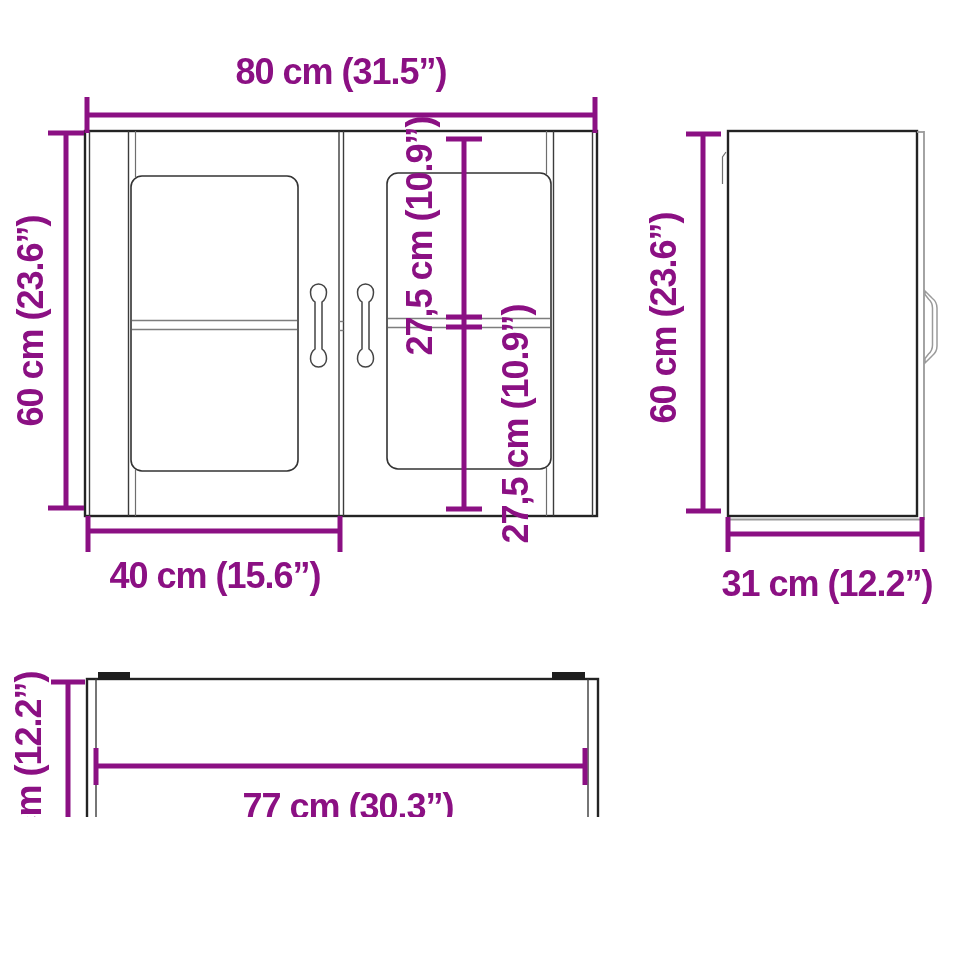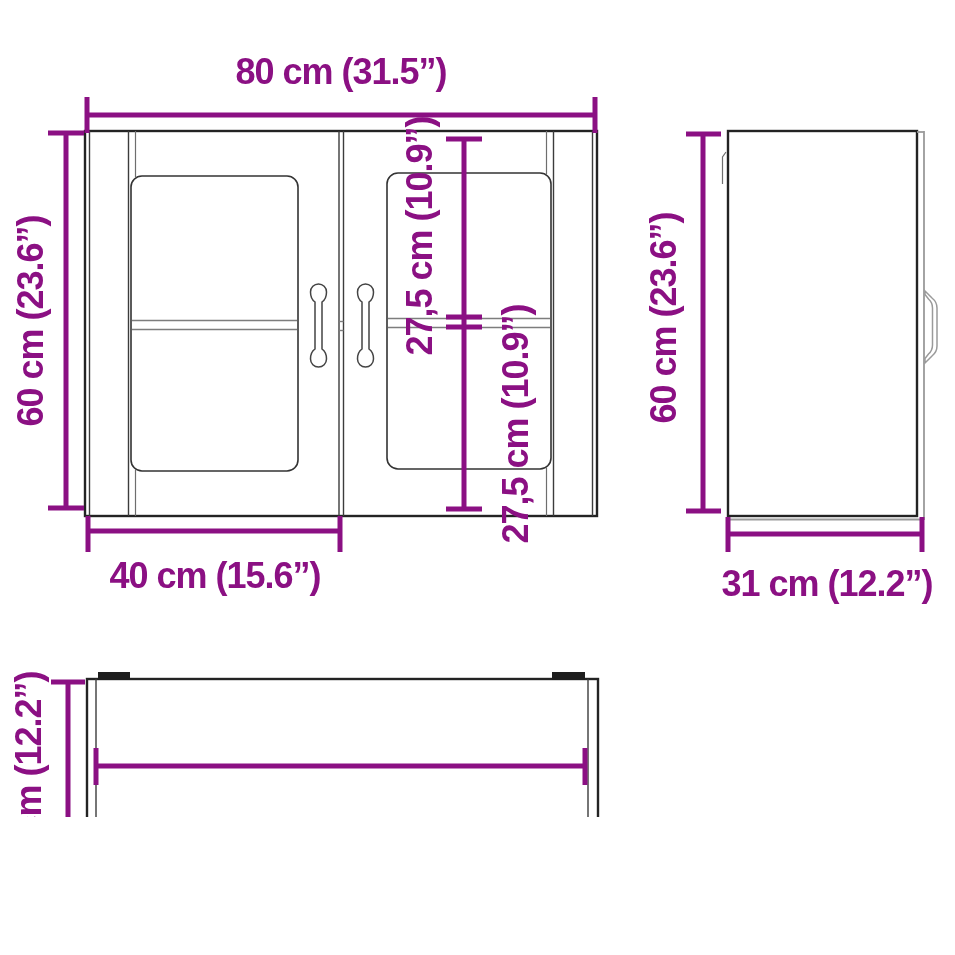--- a/index.html
+++ b/index.html
@@ -153,13 +153,14 @@
   <div class="dim-label vert" style="left:516px;top:424px;">27,5 cm (10.9”)</div>
 
   <div class="dim-label" style="left:215px;top:576px;text-align:center;">40 cm (15.6”)</div>
 
   <div class="dim-label vert" style="left:664px;top:318px;">60 cm (23.6”)</div>
 
   <div class="dim-label" style="left:827px;top:584px;">31 cm (12.2”)</div>
 
   <div class="dim-label vert" style="left:29px;top:777px;">31 cm (12.2”)</div>
 
+  <div class="dim-label" style="left:348px;top:807px;">77 cm (30.3”)</div>
 </div>
 
 </body></html>

